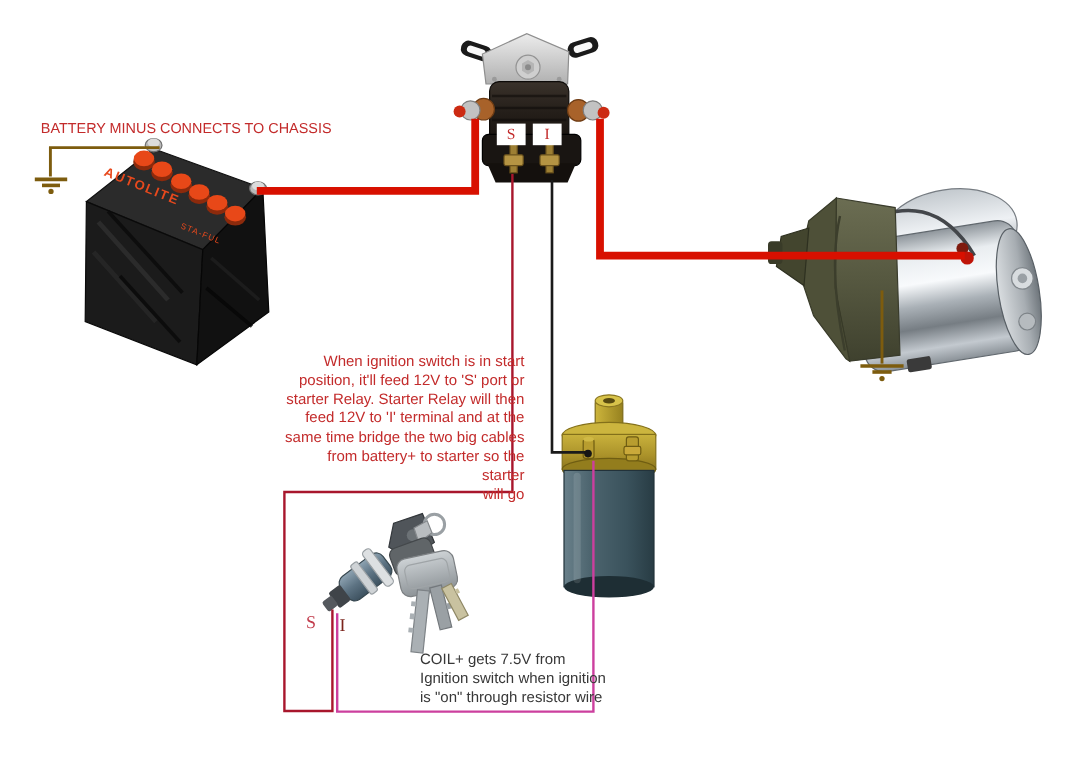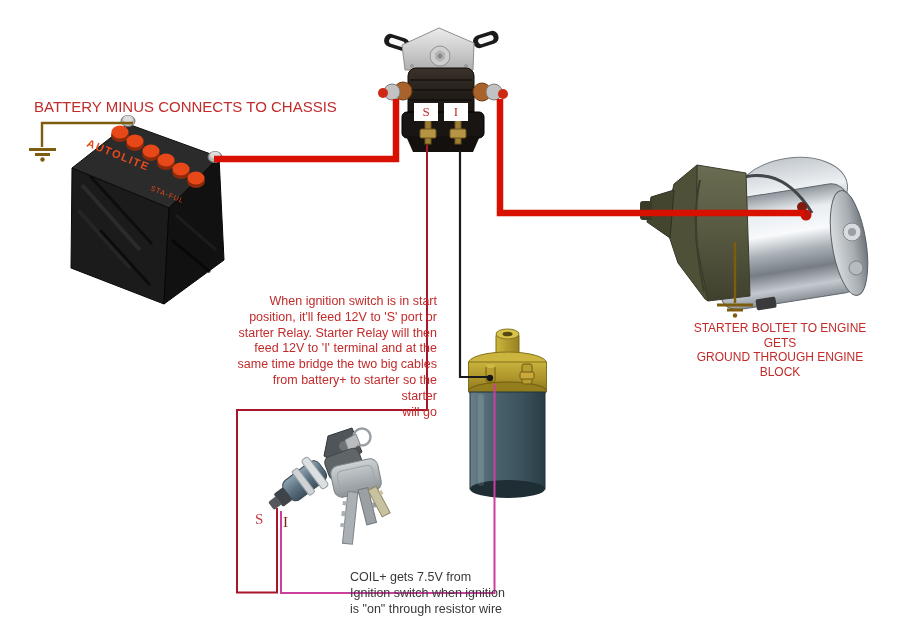--- a/index.html
+++ b/index.html
@@ -3,25 +3,25 @@
 <meta charset="utf-8">
 <style>
   html,body{margin:0;padding:0;background:#fff;}
   .canvas{position:relative;width:902px;height:634px;background:#ffffff;overflow:hidden;
           font-family:"Liberation Sans",sans-serif;}
   svg{position:absolute;left:0;top:0;}
   .note{position:absolute;white-space:pre-line;color:var(--text-red);
         font-size:12.5px;line-height:15.8px;}
   .note-caps{position:absolute;white-space:pre-line;color:var(--text-red);
         font-size:12px;line-height:14.5px;}
-  #battery-note{left:34px;top:100px;white-space:nowrap;font-size:15px;}
+  #battery-note{left:34px;top:100px;white-space:nowrap;font-size:12px;}
   #ignition-note{left:237px;top:294px;width:200px;text-align:right;}
   #terminal-i-note{left:464px;top:243px;width:125px;line-height:17px;}
   #starter-ground-note{left:687px;top:321px;width:186px;text-align:center;}
-  #coil-note{left:350px;top:569px;width:160px;color:var(--text-dark);line-height:16px;}
+  #coil-note{left:350px;top:541px;width:160px;color:var(--text-dark);line-height:16px;}
   .term-box{position:absolute;width:24px;height:18px;background:#ffffff;
             font-family:"Liberation Serif",serif;font-size:13px;color:var(--text-red);
             text-align:center;line-height:18px;}
   #relay-s-box{left:414px;top:103px;}
   #relay-i-box{left:444px;top:103px;}
   .sw-term{position:absolute;font-family:"Liberation Serif",serif;font-size:15px;}
   #switch-s-label{left:255px;top:511px;color:#c23d4d;}
   #switch-i-label{left:283px;top:514px;color:#7b241c;}
 </style>
 </head>
@@ -264,22 +264,20 @@
 </svg>
 
 <div id="battery-note" class="note-caps">BATTERY MINUS CONNECTS TO CHASSIS</div>
 <div id="ignition-note" class="note">When ignition switch is in start
 position, it'll feed 12V to 'S' port or
 starter Relay. Starter Relay will then
 feed 12V to 'I' terminal and at the
 same time bridge the two big cables
 from battery+ to starter so the starter
 will go</div>
-<div id="starter-ground-note" class="note-caps">STARTER BOLTET TO ENGINE GETS
-GROUND THROUGH ENGINE BLOCK</div>
 <div id="coil-note" class="note">COIL+ gets 7.5V from
 Ignition switch when ignition
 is "on" through resistor wire</div>
 
 <div id="relay-s-box" class="term-box">S</div>
 <div id="relay-i-box" class="term-box">I</div>
 
 <div id="switch-s-label" class="sw-term">S</div>
 <div id="switch-i-label" class="sw-term">I</div>
 

